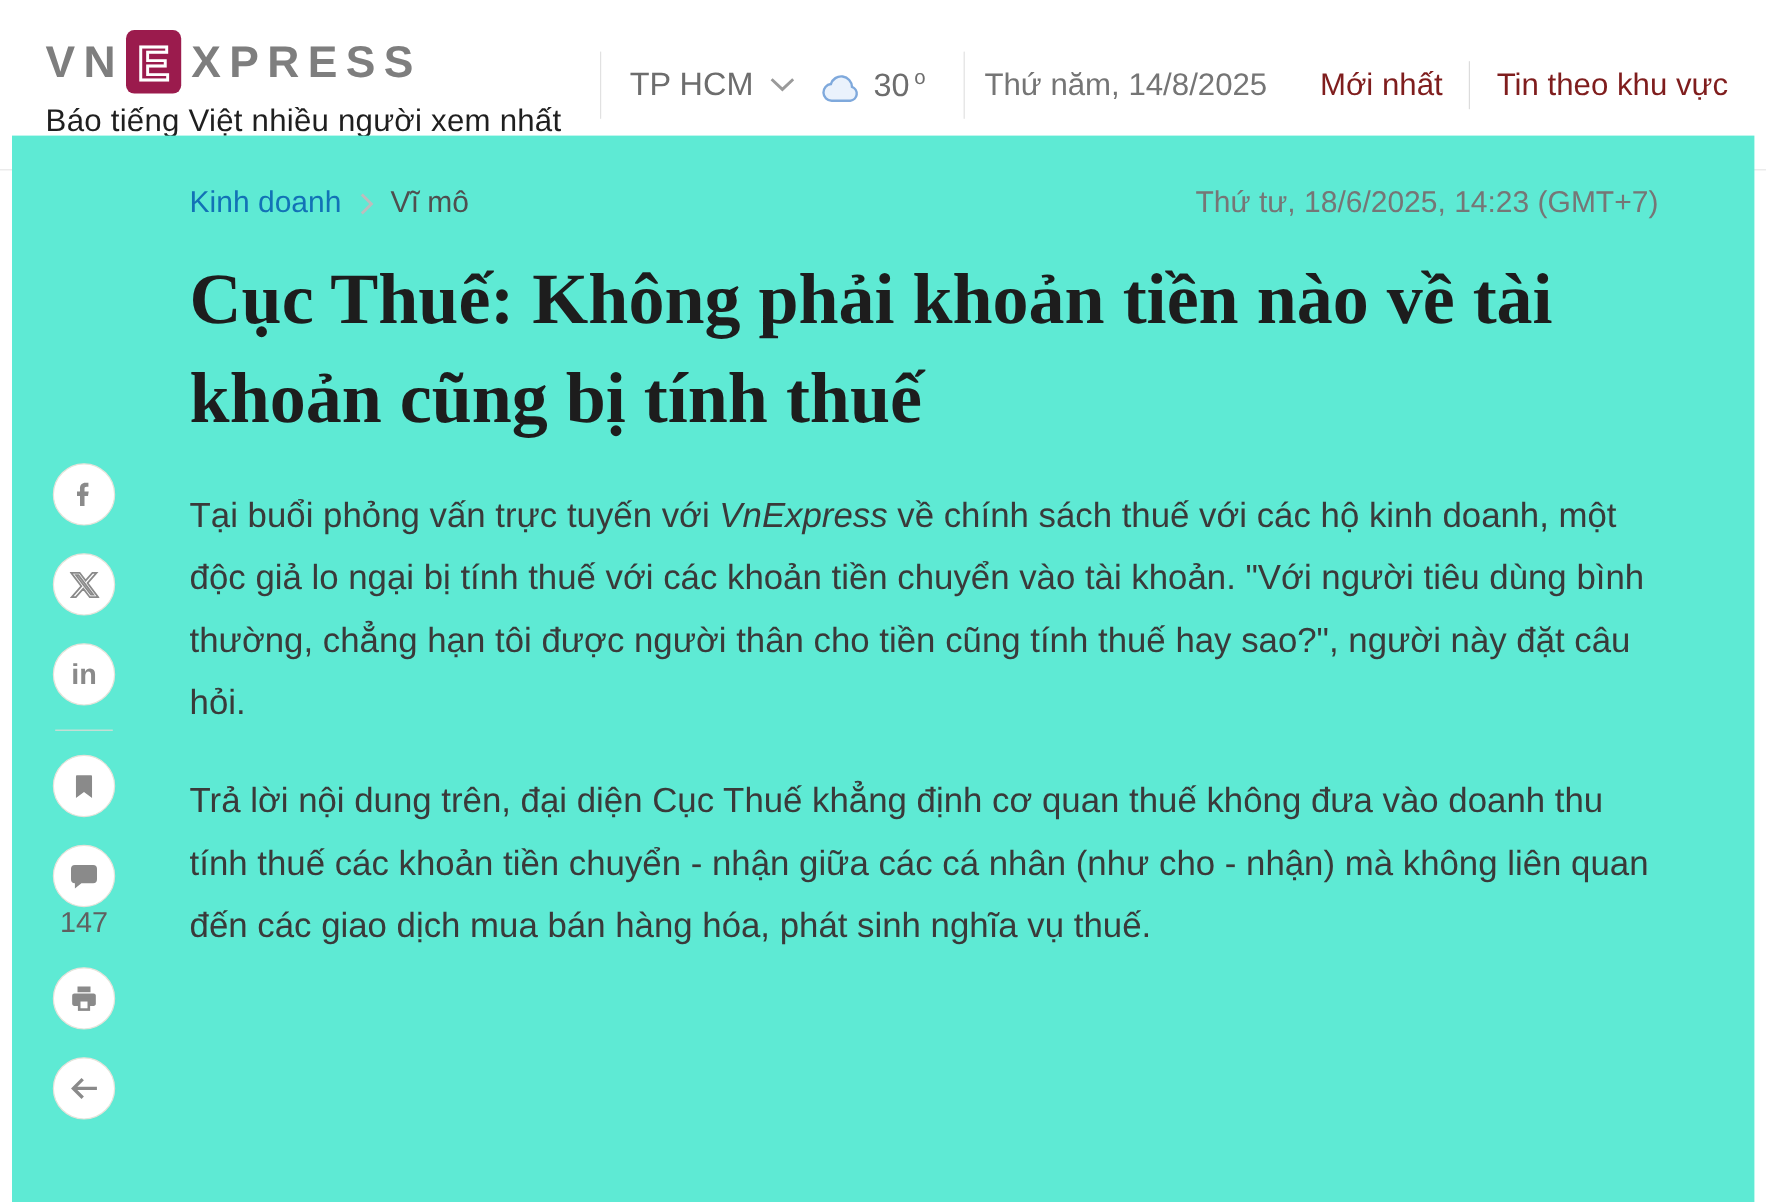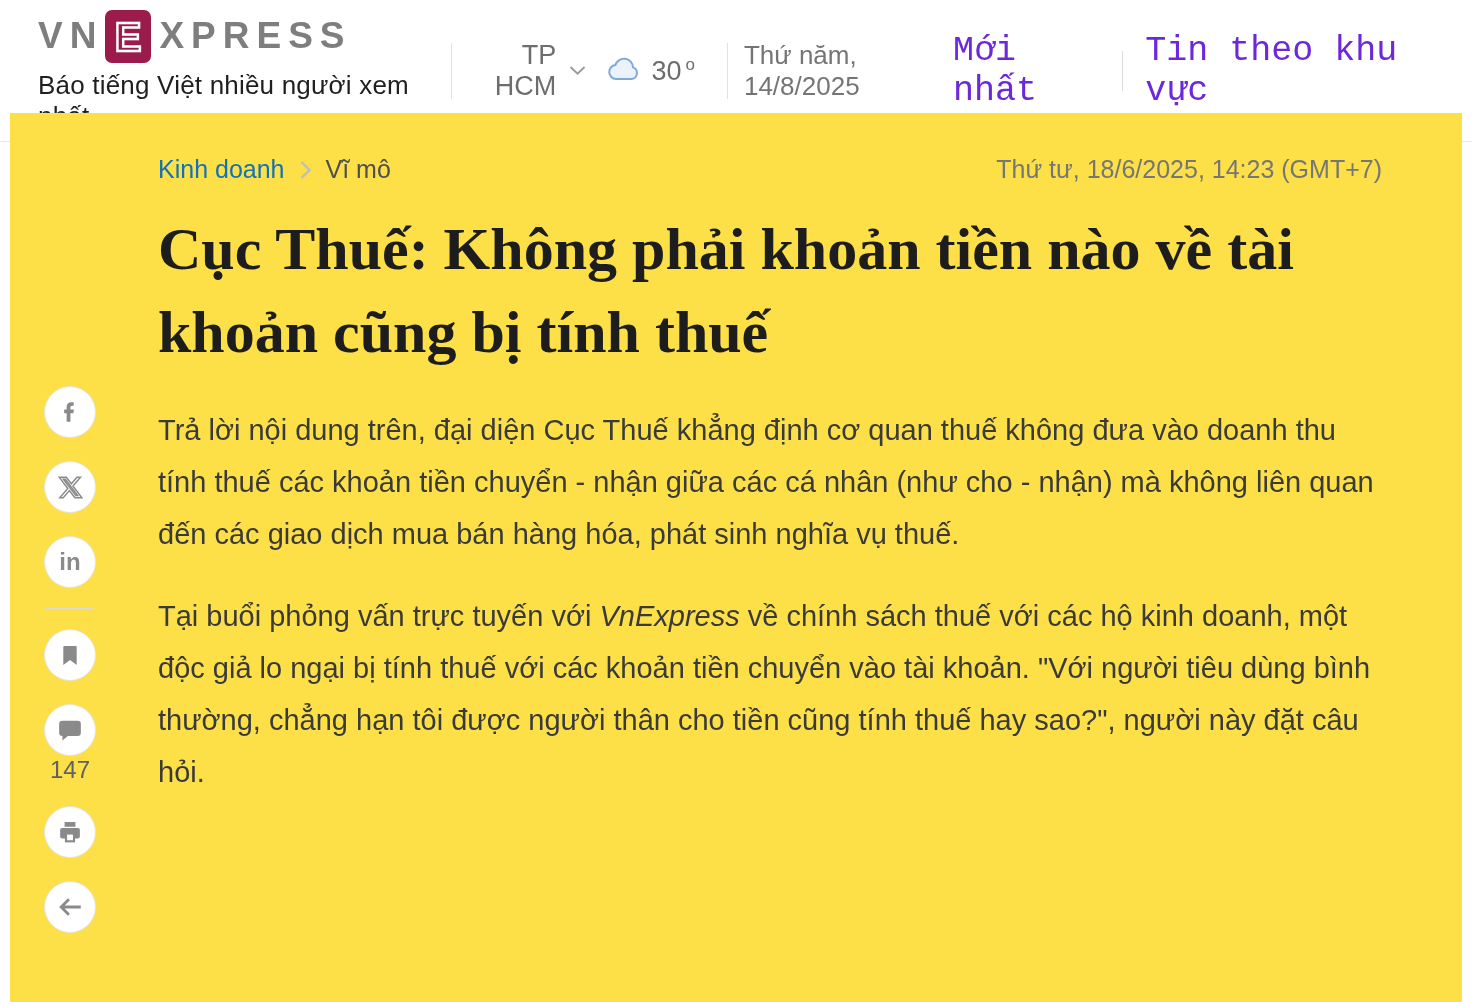--- a/index.html
+++ b/index.html
@@ -23,32 +23,32 @@
     font-family:"Liberation Sans","DejaVu Sans",sans-serif;
   }
   .logo-e-box {
     width:46px; height:53px; background:#9B1B4D; border-radius:7px;
     display:flex; align-items:center; justify-content:center; margin:0 8px 0 2px;
   }
   .logo-tagline { font-size:26px; color:#1f1f1f; margin-top:7px; letter-spacing:0.2px; }
   .v-div { width:1px; height:56px; background:#e1e1e1; margin-left:32px; flex:none; }
   .loc-group { display:flex; align-items:center; gap:13px; margin-left:24px; }
   .loc-label { font-size:27px; color:#6d6d6d;text-align:right; }
-  .weather { display:flex; align-items:flex-start; gap:10px; margin-left:8px; }
+  .weather { display:flex; align-items:flex-end; gap:10px; margin-left:8px; }
   .temp { font-size:27px; color:#6d6d6d; }
   .temp sup { font-size:17px; vertical-align:super; margin-left:4px; }
   .header-date { font-size:26px; color:#757575; margin-left:16px; }
   .header-right { margin-left:auto; display:flex; align-items:center; gap:22px; }
-  .nav-link { font-size:35px; color:#6d28d9; cursor:pointer;font-family:Liberation Mono, monospace; }
+  .nav-link { font-size:26px; color:#7f1d1d; cursor:pointer; }
   .v-div-sm { width:1px; height:40px; background:#dcdcdc; flex:none; }
 
   
   .content-panel {
     position:absolute; top:113px; left:10px; right:10px; bottom:0;
-    background:#fde047;
+    background:#5eead4;
   }
   .article { position:relative; padding:42px 0 0 148px; }
 
   .breadcrumb-row {
     display:flex; justify-content:space-between; align-items:center; width:1224px;
   }
   .breadcrumb { display:flex; align-items:center; gap:14px; }
   .crumb-link { color:#1272B6; font-size:25px; cursor:pointer; }
   .crumb-current { color:#4f4f4f; font-size:25px; }
   .pub-date { color:#767676; font-size:25px; }
@@ -134,23 +134,23 @@
           <path d="M2.5 3l8 8-8 8" fill="none" stroke="#bdbdbd" stroke-width="2.4"></path>
         </svg>
         <span class="crumb-current">Vĩ mô</span>
       </div>
       <div class="pub-date">Thứ tư, 18/6/2025, 14:23 (GMT+7)</div>
     </div>
 
     <h1 class="article-title">Cục Thuế: Không phải khoản tiền nào về tài khoản cũng bị tính thuế</h1>
 
 
+    <p class="article-para"><span>Tại buổi phỏng vấn trực tuyến với </span><span class="italic">VnExpress</span><span> về chính sách thuế với các hộ kinh doanh, một độc giả lo ngại bị tính thuế với các khoản tiền chuyển vào tài khoản. "Với người tiêu dùng bình thường, chẳng hạn tôi được người thân cho tiền cũng tính thuế hay sao?", người này đặt câu hỏi.</span></p>
+
     <p class="article-para">Trả lời nội dung trên, đại diện Cục Thuế khẳng định cơ quan thuế không đưa vào doanh thu tính thuế các khoản tiền chuyển - nhận giữa các cá nhân (như cho - nhận) mà không liên quan đến các giao dịch mua bán hàng hóa, phát sinh nghĩa vụ thuế.</p>
-
-    <p class="article-para"><span>Tại buổi phỏng vấn trực tuyến với </span><span class="italic">VnExpress</span><span> về chính sách thuế với các hộ kinh doanh, một độc giả lo ngại bị tính thuế với các khoản tiền chuyển vào tài khoản. "Với người tiêu dùng bình thường, chẳng hạn tôi được người thân cho tiền cũng tính thuế hay sao?", người này đặt câu hỏi.</span></p>
 
     <div class="share-rail">
 
       <div class="share-btn">
         <svg width="26" height="26" viewBox="0 0 24 24">
           <path d="M15.4 3.1h-2.3c-2.6 0-4.2 1.7-4.2 4.35V9.8H6.6v3.4h2.3V21h3.5v-7.8h2.7l.5-3.4h-3.2V7.8c0-1 .3-1.65 1.7-1.65h1.3z" fill="#8A8A8A"></path>
         </svg>
       </div>
 
       <div class="share-btn">

